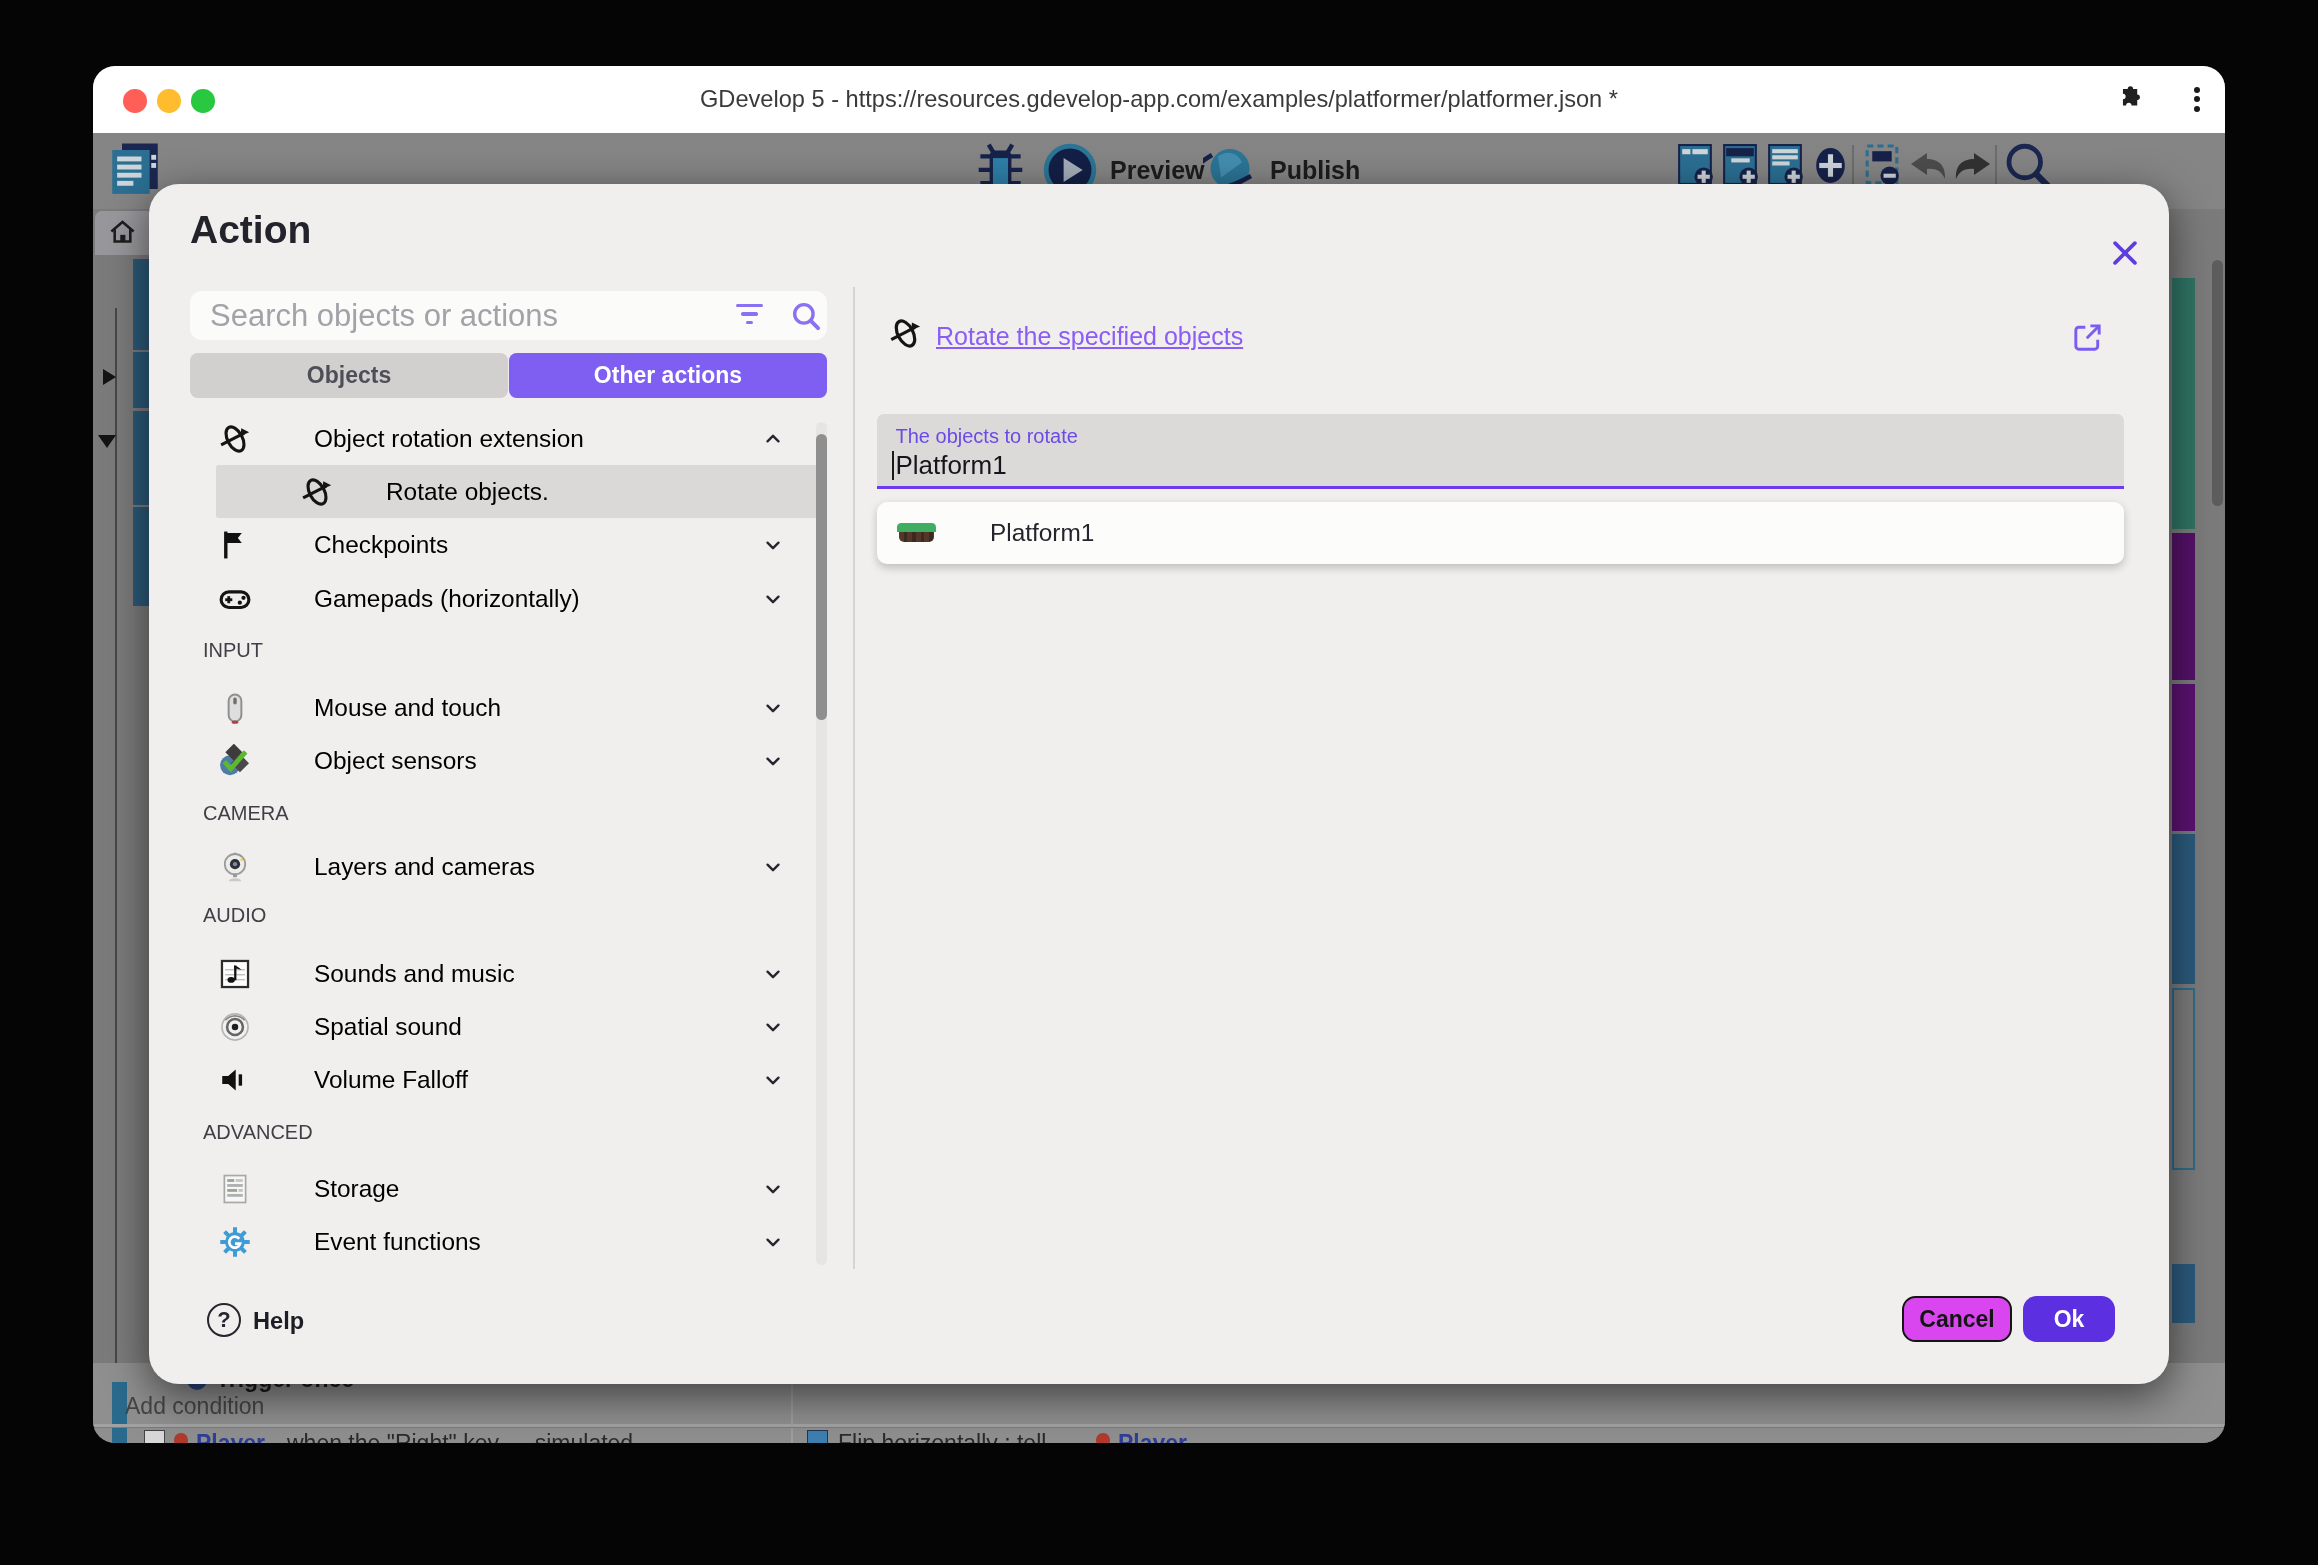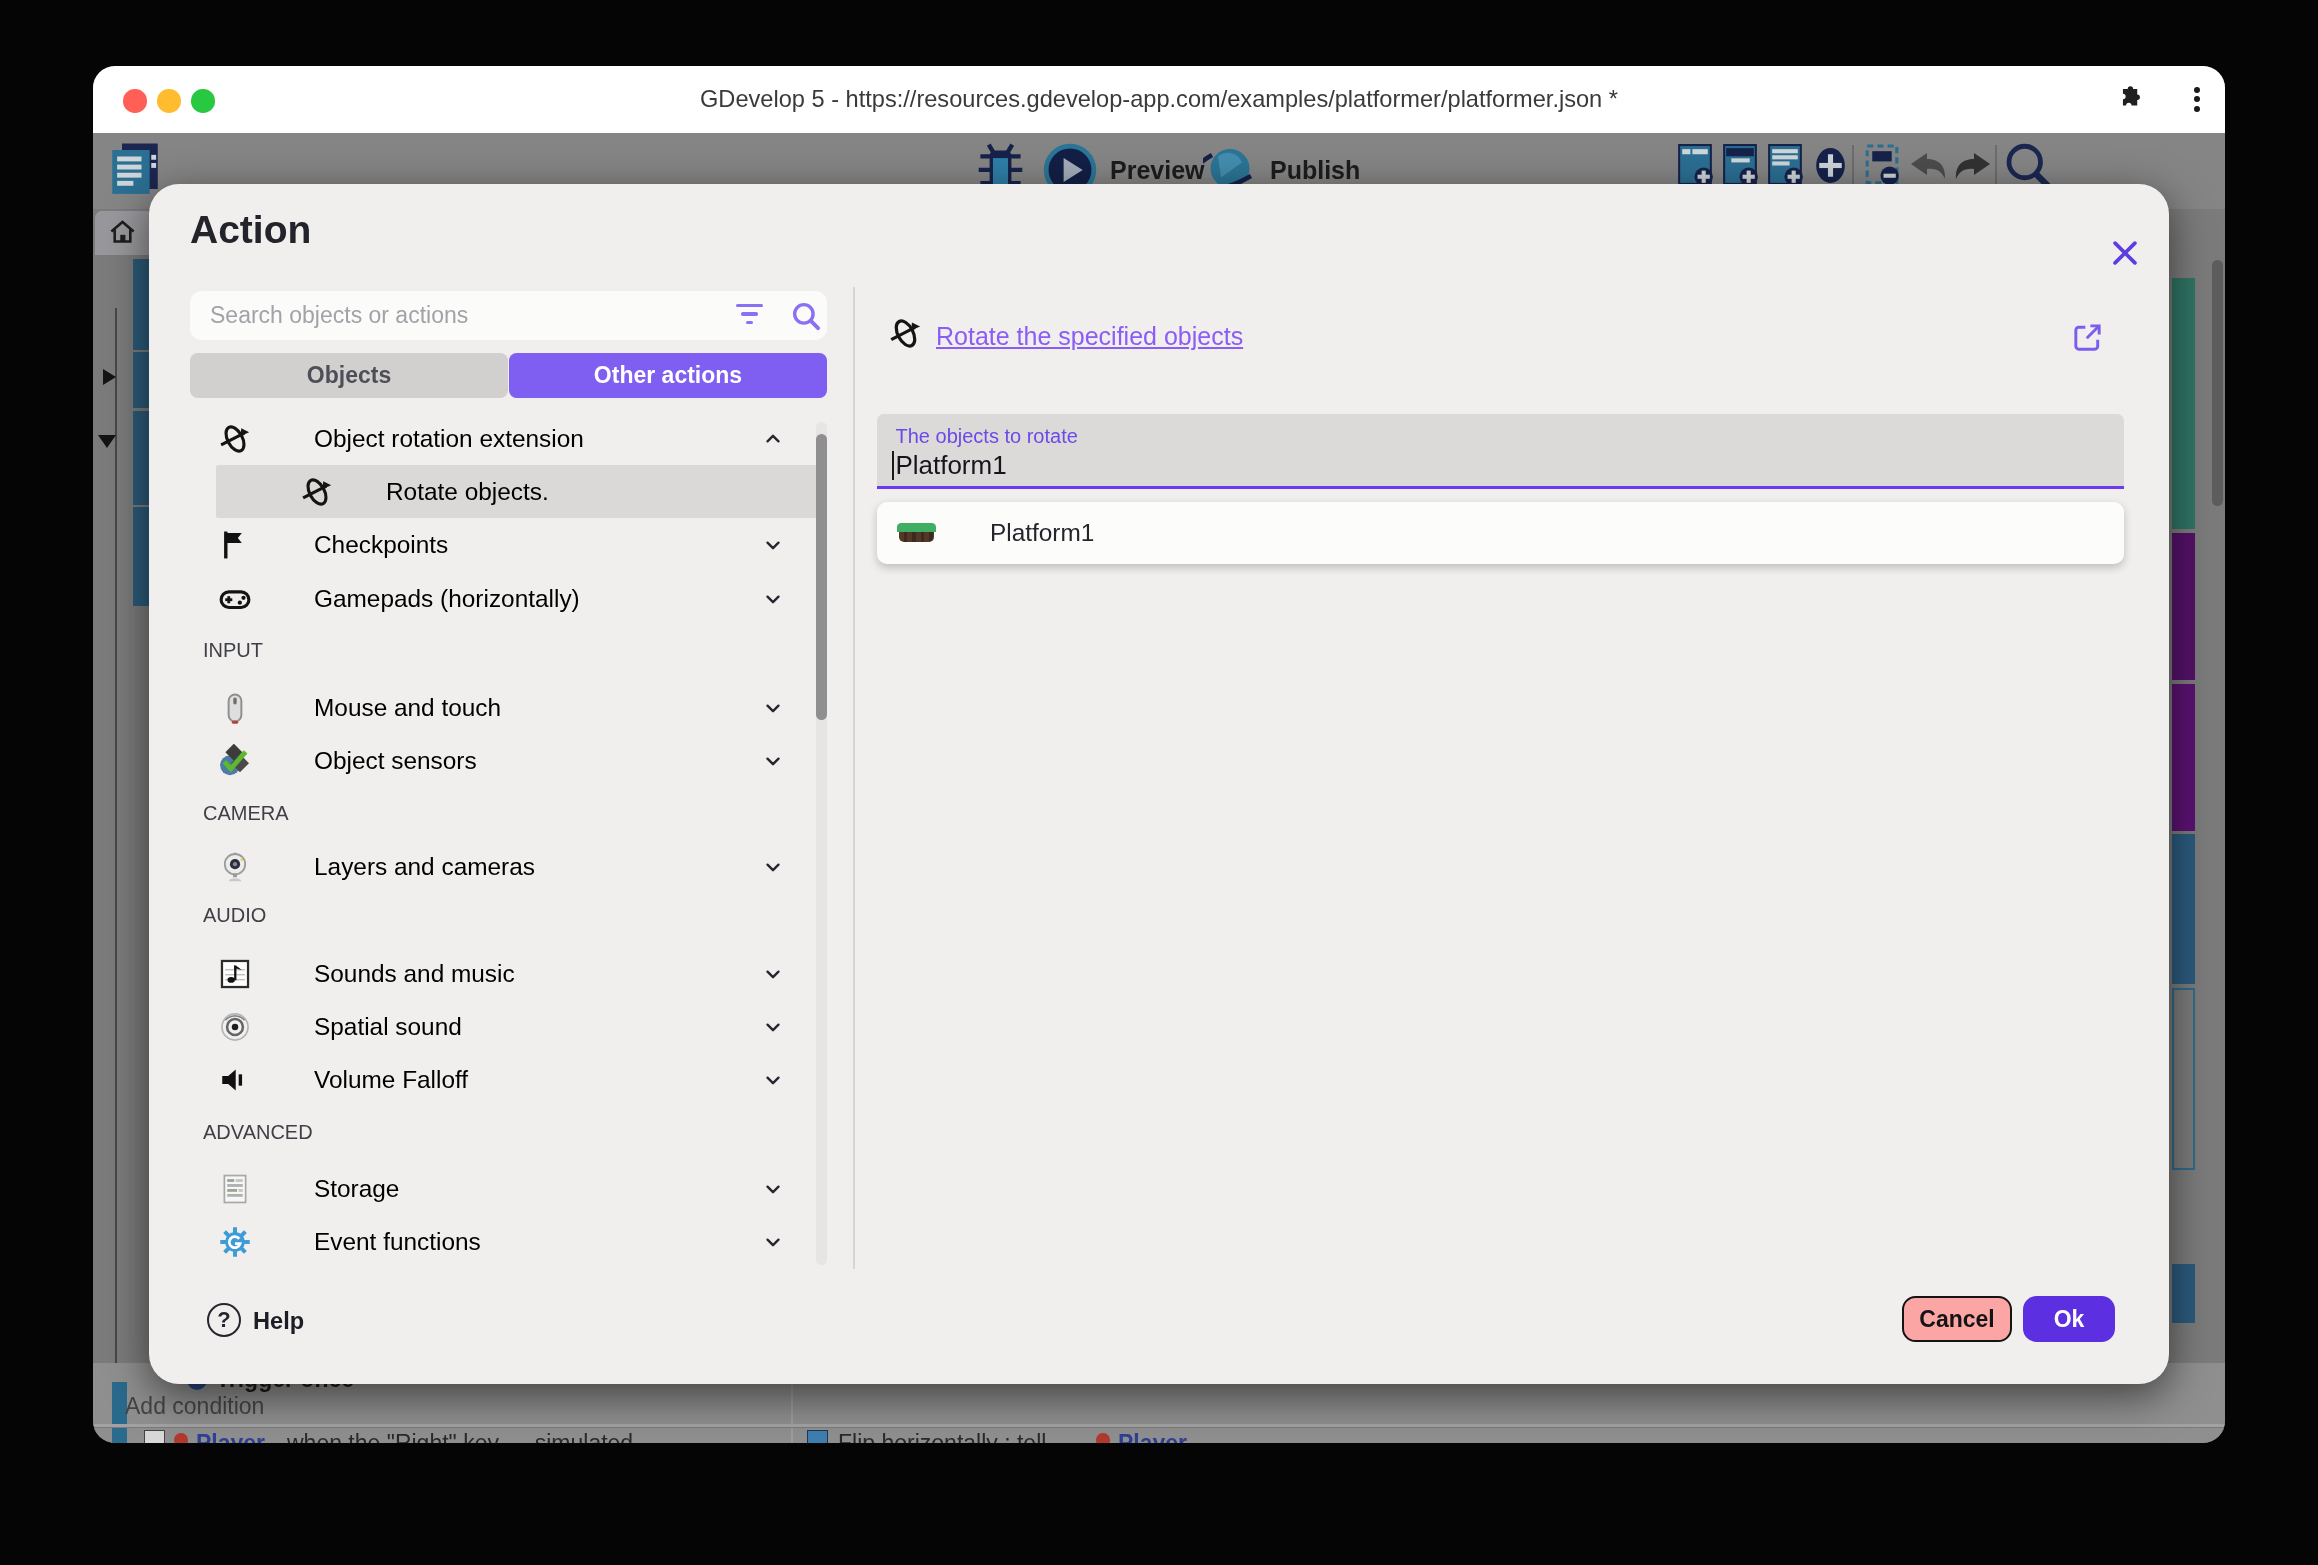--- a/index.html
+++ b/index.html
@@ -6,21 +6,21 @@
   .stage{position:relative;width:2319px;height:1565px;background:#050505;overflow:hidden;font-family:"Liberation Sans",sans-serif;}
   .abs{position:absolute;}
   .window{position:absolute;left:93px;top:66px;width:2132px;height:1377px;background:#7b7b7b;border-radius:22px;overflow:hidden;}
   .titlebar{position:absolute;left:0;top:0;width:100%;height:67px;background:#ffffff;}
   .tlight{position:absolute;top:23px;width:23.6px;height:23.6px;border-radius:50%;}
   .titletext{position:absolute;left:0;top:0;width:100%;height:67px;line-height:67px;text-align:center;font-size:23.6px;color:#3a3a3a;}
   .toolbar{position:absolute;left:0;top:67px;width:100%;height:76px;background:#858585;}
   .tbtext{font-size:25px;font-weight:700;color:#1c1c1c;}
   .dlg{position:absolute;left:56px;top:118px;width:2020px;height:1200px;background:#f0efed;border-radius:30px;box-shadow:0 11.8px 42px rgba(0,0,0,.55);z-index:5;}
   .dlgtitle{position:absolute;left:41px;top:23.6px;font-size:39px;font-weight:800;color:#23232b;}
-  .search{position:absolute;left:41px;top:107px;width:637px;height:49px;background:#fbfbfa;border:none;border-radius:11.8px;padding:0 76px 0 20px;font-size:23px;color:#33333b;font-family:"Liberation Sans",sans-serif;box-sizing:border-box;outline:none;}
+  .search{position:absolute;left:41px;top:107px;width:637px;height:49px;background:#fbfbfa;border:none;border-radius:11.8px;padding:0 76px 0 20px;font-size:31px;color:#33333b;font-family:"Liberation Sans",sans-serif;box-sizing:border-box;outline:none;}
   .search::placeholder{color:#a2a2a8;}
   .tab{position:absolute;top:169px;height:45px;width:318px;line-height:45px;text-align:center;font-size:23px;font-weight:700;border-radius:7.6px;}
   .row{position:absolute;left:0;width:669px;height:53px;}
   .row .ricon{position:absolute;left:69px;top:50%;transform:translateY(-50%);width:34px;height:34px;color:#141414;}
   .row .ricon svg{width:34px;height:34px;display:block;}
   .row.indent .ricon{left:152px;}
   .row .rlabel{position:absolute;left:165px;top:50%;transform:translateY(-50%);font-size:24.4px;color:#000000;}
   .row.indent .rlabel{left:238px;}
   .row .chev{position:absolute;left:613px;top:50%;transform:translateY(-50%);width:22px;height:22px;}
   .row .chev svg{width:22px;height:22px;display:block;}
@@ -489,19 +489,19 @@
           <div class="abs" style="left:20px;top:21px;width:39px;height:20px;">
             <div style="width:39px;height:9.3px;background:#3fae62;border-radius:4.2px 4.2px 0 0;"></div>
             <div style="width:35px;height:10px;margin-left:1.7px;background:repeating-linear-gradient(90deg,#53382a 0 5px,#3c2a20 5px 8.4px);border-radius:0 0 5px 5px;"></div>
           </div>
           <div class="abs" style="left:113px;top:17px;font-size:24.4px;color:#24242c;">Platform1</div>
         </div>
       </div>
 
       <div class="abs" style="left:58px;top:1119px;width:34px;height:34px;border:2.5px solid #26262e;border-radius:50%;box-sizing:border-box;text-align:center;line-height:29px;font-size:22px;font-weight:700;color:#26262e;cursor:pointer;">?</div>
       <div class="abs" style="left:104px;top:1124px;font-size:23.6px;font-weight:700;color:#1d1d26;cursor:pointer;">Help</div>
-      <div class="btn" style="left:1753px;width:110px;background:#fca5a5;border:2.1px solid #141414;color:#141414;line-height:42px;cursor:pointer;">Cancel</div>
+      <div class="btn" style="left:1753px;width:110px;background:#d946ef;border:2.1px solid #141414;color:#141414;line-height:42px;cursor:pointer;">Cancel</div>
       <div class="btn" style="left:1874px;width:92px;background:#5c2fe0;color:#ffffff;cursor:pointer;">Ok</div>
     </div>
 
   </div>
 </div>
 
 
 </body></html>

